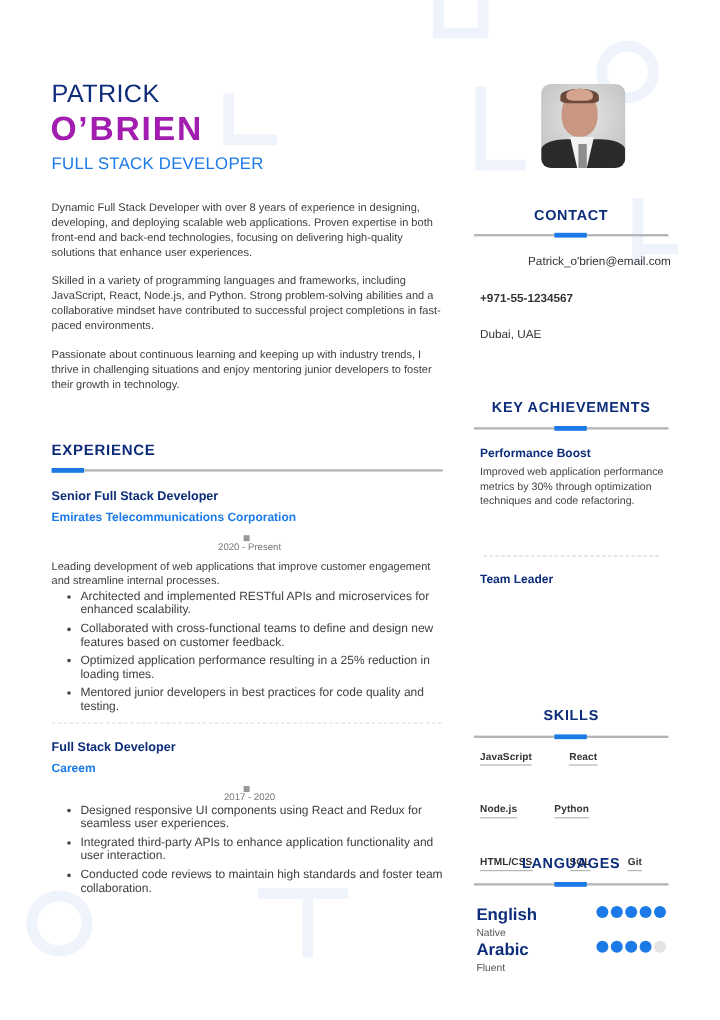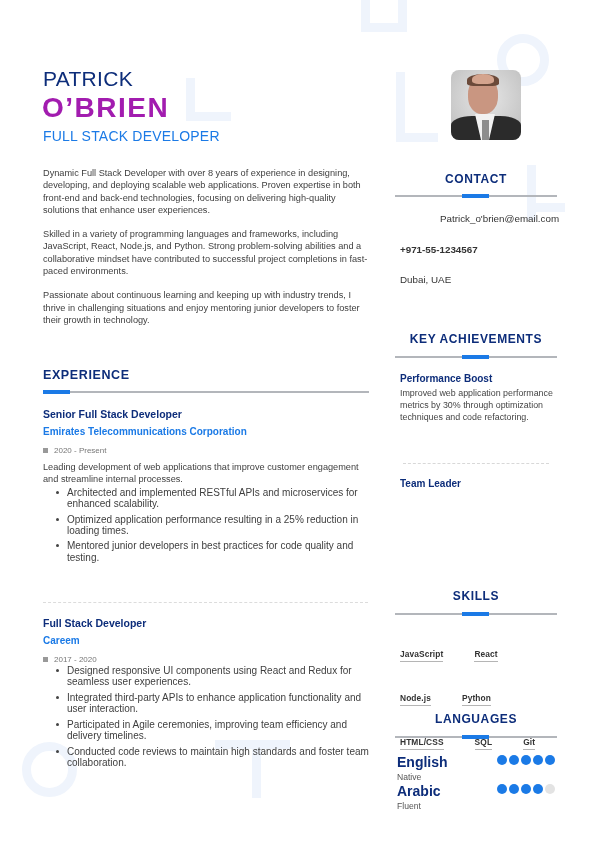--- a/index.html
+++ b/index.html
@@ -32,42 +32,42 @@
   .summary p { margin-bottom: 12px; }
 
   
   .sec-left-title { position: absolute; left: 43px; top: 368px; font-size: 12.5px; font-weight: bold; color: #0d2d7a; letter-spacing: 0.6px; }
   .sec-left-line { position: absolute; left: 43px; top: 391px; width: 326px; height: 2px; background: #b3b6bb; }
   .sec-left-accent { position: absolute; left: 43px; top: 390px; width: 27px; height: 4px; background: #1b7ae6; }
 
   .job { position: absolute; left: 43px; width: 330px; }
   .job .role { font-size: 10.5px; font-weight: bold; color: #0d2d7a; }
   .job .company { font-size: 10px; font-weight: bold; color: #1b7ae6; margin-top: 6px; }
-  .job .dates { font-size: 8px; color: #777; margin-top: 9px; display: flex; align-items: center; }
+  .job .dates { font-size: 8px; color: #777; margin-top: 9px; display: flex; align-items: center; flex-direction: column; }
   .job .dates .cal { width: 5px; height: 5px; background: #999; margin-right: 6px; display: inline-block; }
   .job .desc { font-size: 9.2px; line-height: 11.8px; color: #3e3e3e; margin-top: 7px; }
   .job ul { list-style: none; margin-left: 13px; margin-top: 1px; }
   .job li { position: relative; font-size: 10px; line-height: 11.2px; padding-left: 11px; margin-bottom: 4.5px; color: #3e3e3e; }
   .job li::before { content: ""; position: absolute; left: 0; top: 4px; width: 3px; height: 3px; border-radius: 50%; background: #444; }
 
   .job-divider { position: absolute; left: 43px; top: 602px; width: 325px; border-top: 1px dashed #dcdcdc; }
 
   
   .right-sec-title { position: absolute; width: 162px; left: 395px; text-align: center; font-size: 12px; font-weight: bold; color: #0d2d7a; letter-spacing: 0.6px; }
   .right-line { position: absolute; left: 395px; width: 162px; height: 2px; background: #b3b6bb; }
   .right-accent { position: absolute; left: 462px; width: 27px; height: 4px; background: #1b7ae6; }
 
   .contact-item { position: absolute; left: 400px; font-size: 9.8px; color: #333; }
 
   .ach { position: absolute; left: 400px; width: 160px; }
   .ach .ach-title { font-size: 10px; font-weight: bold; color: #0d2d7a; }
   .ach .ach-desc { font-size: 8.9px; line-height: 12.2px; color: #454545; margin-top: 3px; }
   .ach-divider { position: absolute; left: 403px; top: 463px; width: 146px; border-top: 1px dashed #d8d8d8; }
 
-  .skills { position: absolute; left: 400px; top: 649px; width: 158px; display: flex; flex-wrap: wrap; column-gap: 5px; row-gap: 8px; gap: 31px; }
+  .skills { position: absolute; left: 400px; top: 625px; width: 158px; display: flex; flex-wrap: wrap; column-gap: 5px; row-gap: 8px; gap: 31px; }
   .skill { font-size: 8.4px; font-weight: bold; color: #333; padding-bottom: 2px; border-bottom: 1px solid #b5b5b5; letter-spacing: 0.1px; }
 
   .lang { position: absolute; left: 397px; width: 160px; }
   .lang .lang-name { font-size: 14px; font-weight: bold; color: #0d2d7a; }
   .lang .lang-level { font-size: 8.6px; color: #555; margin-top: 2px; }
   .lang .dots { position: absolute; left: 100px; top: 1px; display: flex; gap: 2px; }
   .lang .dot { width: 10px; height: 10px; border-radius: 50%; background: #1b7ae6; }
   .lang .dot.off { background: #e3e3e3; }
 </style>
 </head>
@@ -113,38 +113,38 @@
   <div class="job" style="top:408px;">
     <div class="role">Senior Full Stack Developer</div>
     <div class="company">Emirates Telecommunications Corporation</div>
     <div class="dates">
       <span class="cal"></span>
       <span>2020 - Present</span>
     </div>
     <div class="desc">Leading development of web applications that improve customer engagement and streamline internal processes.</div>
     <ul>
       <li>Architected and implemented RESTful APIs and microservices for enhanced scalability.</li>
+      <li>Collaborated with cross-functional teams to define and design new features based on customer feedback.</li>
       <li>Optimized application performance resulting in a 25% reduction in loading times.</li>
       <li>Mentored junior developers in best practices for code quality and testing.</li>
     </ul>
   </div>
 
   <div class="job-divider"></div>
 
   <div class="job" style="top:617px;">
     <div class="role">Full Stack Developer</div>
     <div class="company">Careem</div>
     <div class="dates">
       <span class="cal"></span>
       <span>2017 - 2020</span>
     </div>
     <ul>
       <li>Designed responsive UI components using React and Redux for seamless user experiences.</li>
       <li>Integrated third-party APIs to enhance application functionality and user interaction.</li>
-      <li>Participated in Agile ceremonies, improving team efficiency and delivery timelines.</li>
       <li>Conducted code reviews to maintain high standards and foster team collaboration.</li>
     </ul>
   </div>
 
   <div class="right-sec-title" style="top:172px;">CONTACT</div>
   <div class="right-line" style="top:195px;"></div>
   <div class="right-accent" style="top:194px;"></div>
   <div class="contact-item" style="top:213px;padding-left:40px;">Patrick_o'brien@email.com</div>
   <div class="contact-item" style="top:244px;font-weight:bold;">+971-55-1234567</div>
   <div class="contact-item" style="top:274px;">Dubai, UAE</div>

